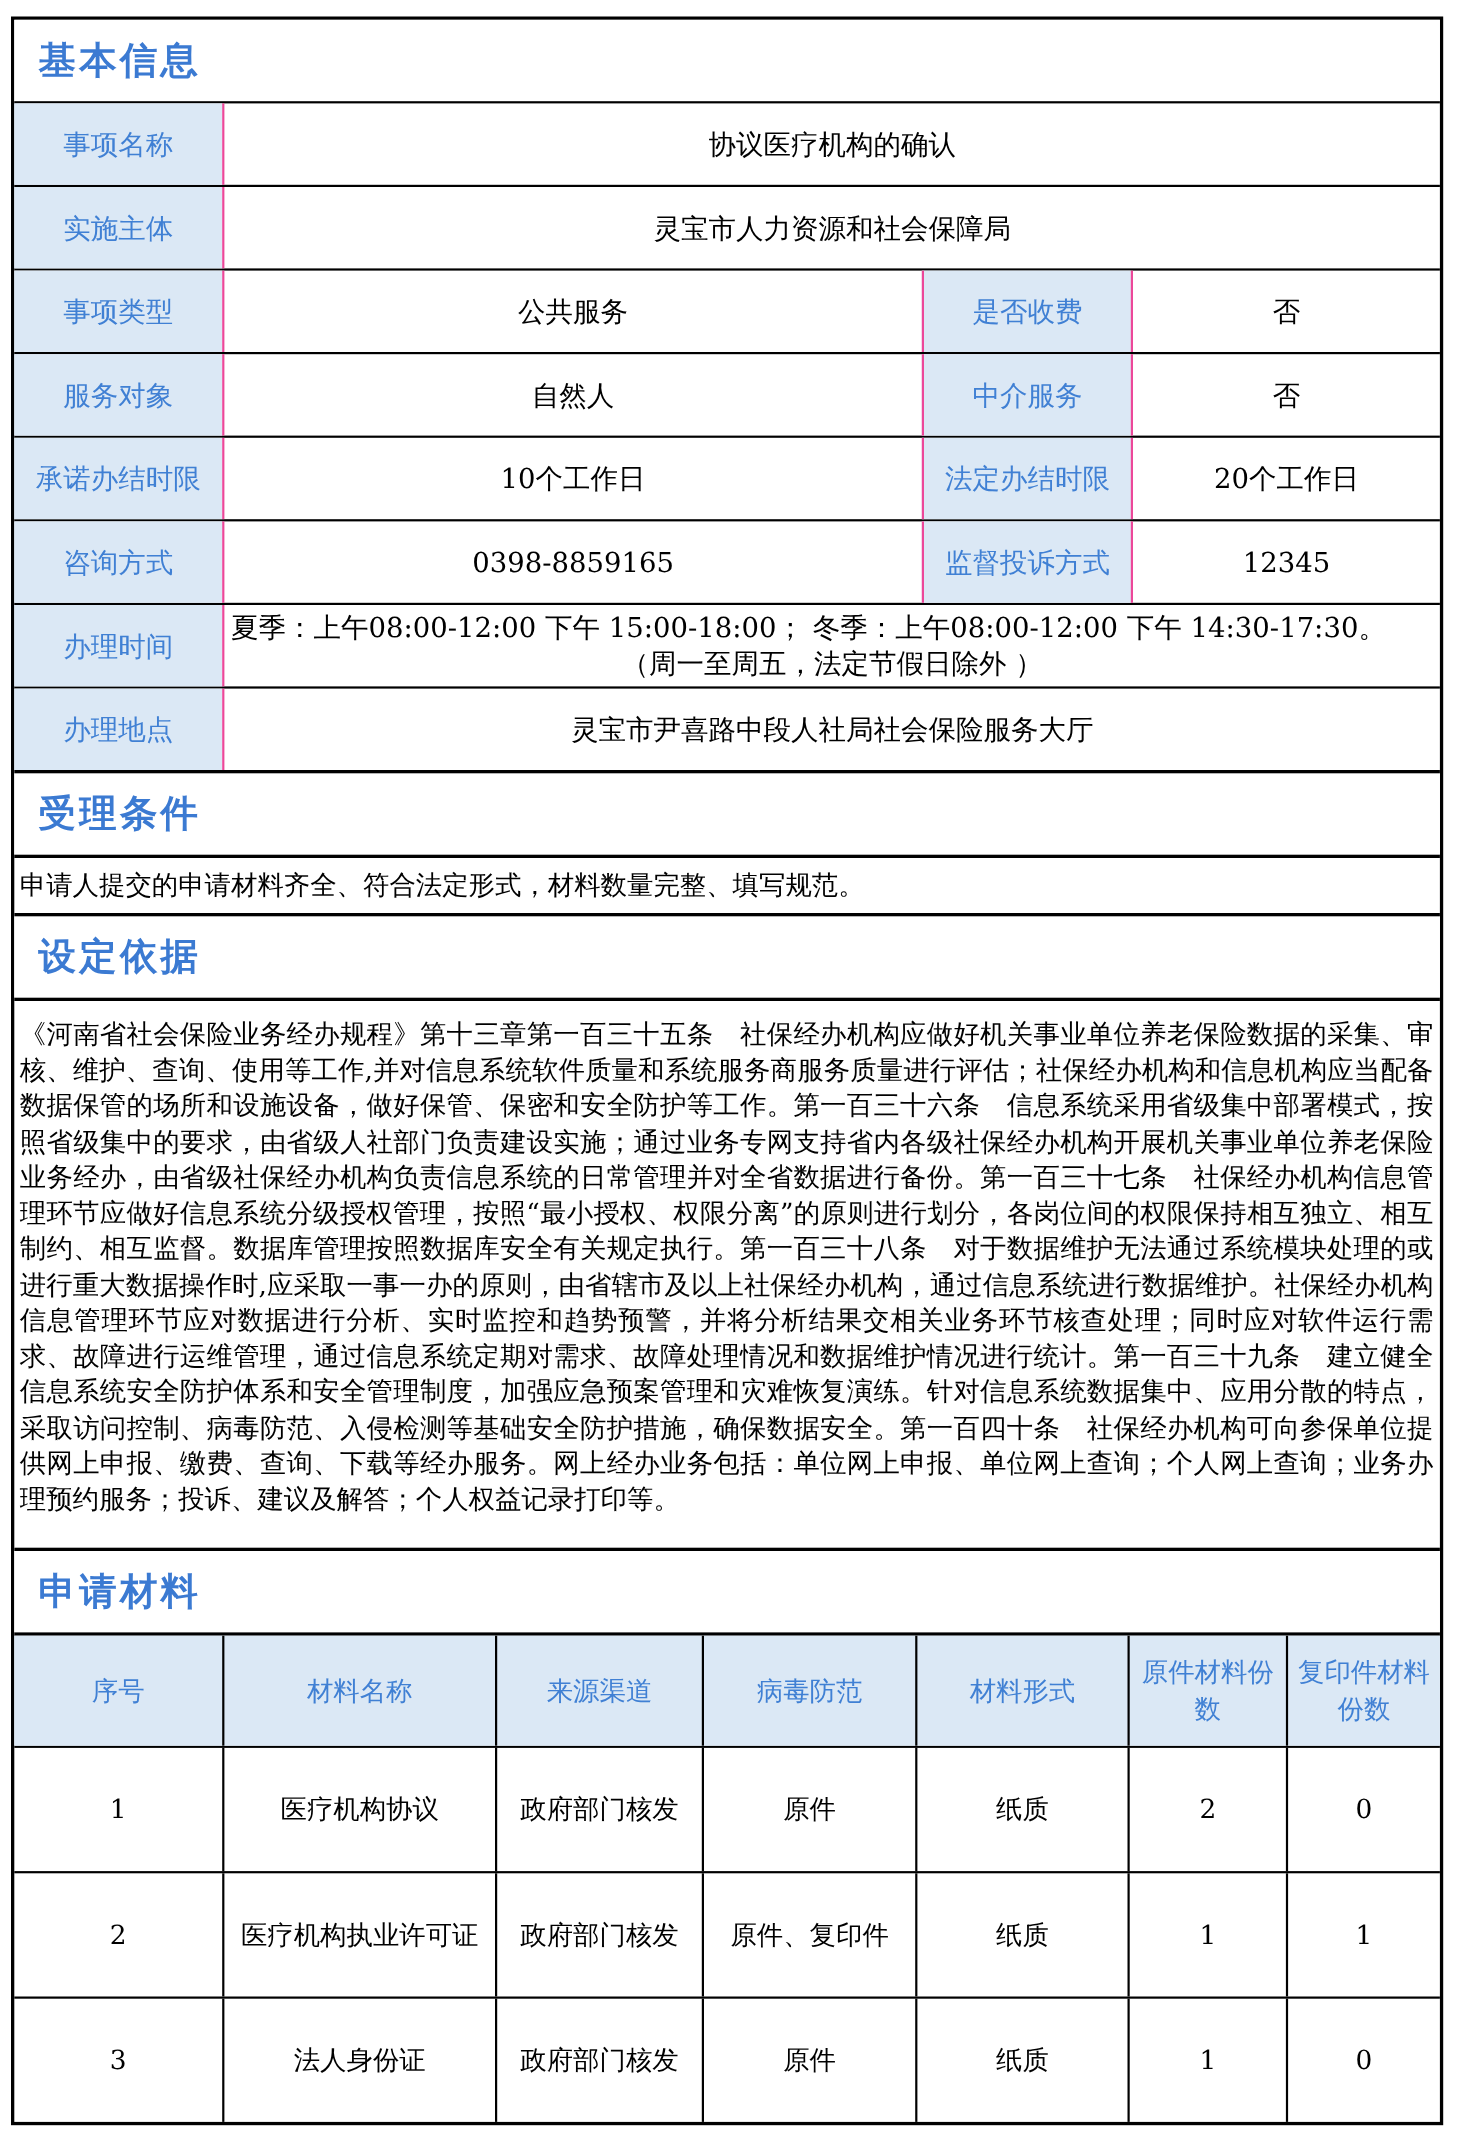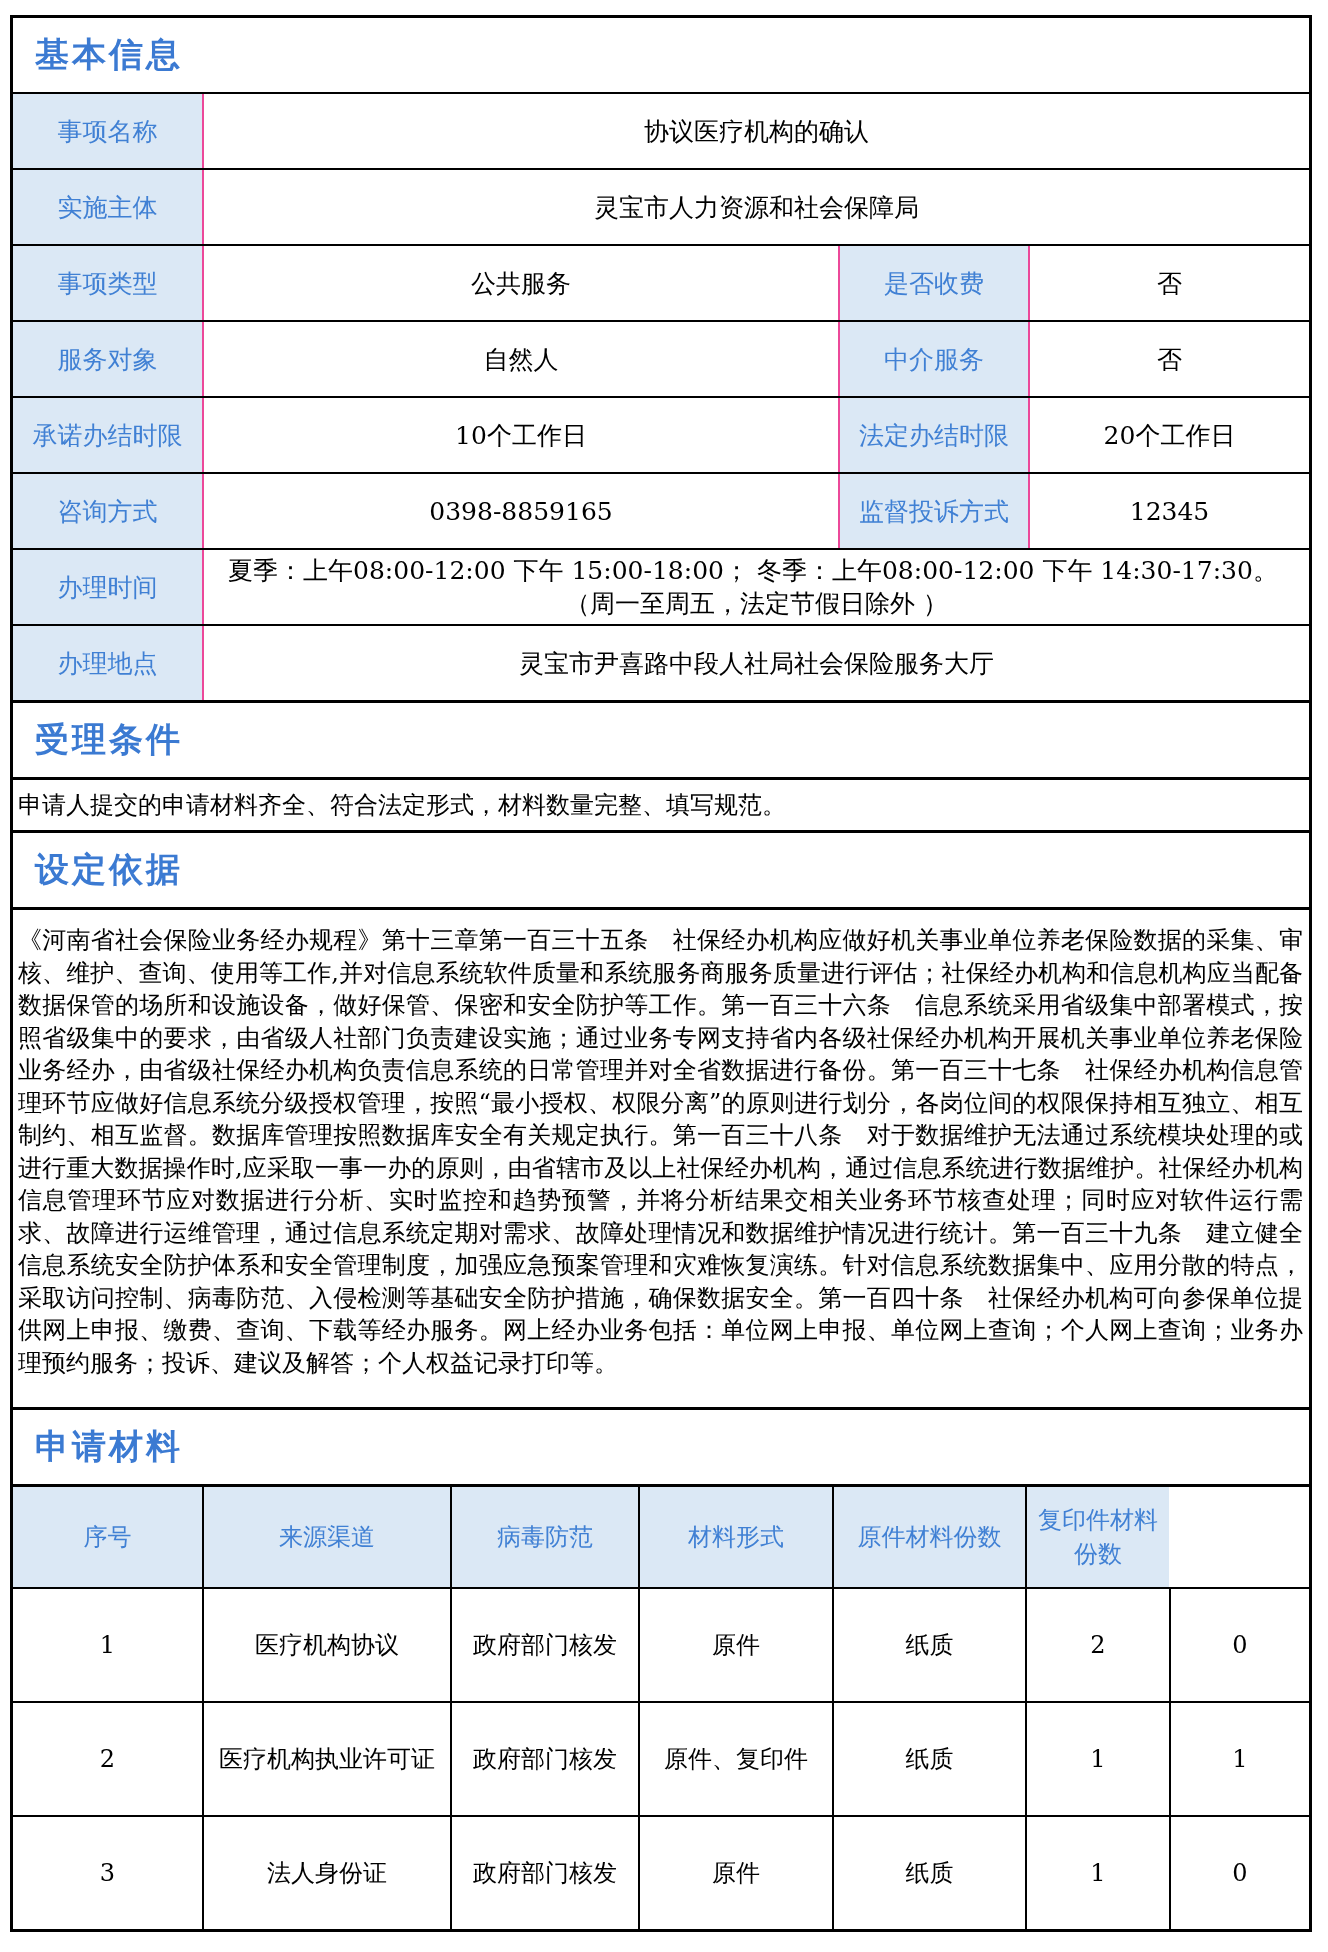--- a/index.html
+++ b/index.html
@@ -32,21 +32,21 @@
     font-size:25px;overflow:hidden;
   }
   .cell + .cell{border-left:2px solid #ec4899;}
   .label-cell{background:#dbe8f5;color:#4080d4;}
   .value-cell{color:#000;}
   .w-label{flex:0 0 189px;}
   .w-val1{flex:0 0 636px;}
   .w-label2{flex:0 0 190px;}
   .w-flex{flex:1 1 auto;}
   .time-cell{flex-direction:column;justify-content:center;align-items:stretch;}
-  .time-line1{font-size:25px;line-height:33px;padding-left:24px;white-space:nowrap;}
+  .time-line1{font-size:25px;line-height:33px;padding-left:6px;white-space:nowrap;}
   .time-line2{font-size:25px;line-height:33px;text-align:center;}
   
   .text-row{
     border-top:3px solid #000;min-height:46px;display:flex;align-items:center;
     font-size:24px;padding:2px 20px 2px 5px;
   }
   
   .para-row{
     border-top:3px solid #000;
     padding:14px 6px 28px 5px;
@@ -139,20 +139,21 @@
 
   <div class="para-row">《河南省社会保险业务经办规程》第十三章第一百三十五条　社保经办机构应做好机关事业单位养老保险数据的采集、审核、维护、查询、使用等工作,并对信息系统软件质量和系统服务商服务质量进行评估；社保经办机构和信息机构应当配备数据保管的场所和设施设备，做好保管、保密和安全防护等工作。第一百三十六条　信息系统采用省级集中部署模式，按照省级集中的要求，由省级人社部门负责建设实施；通过业务专网支持省内各级社保经办机构开展机关事业单位养老保险业务经办，由省级社保经办机构负责信息系统的日常管理并对全省数据进行备份。第一百三十七条　社保经办机构信息管理环节应做好信息系统分级授权管理，按照“最小授权、权限分离”的原则进行划分，各岗位间的权限保持相互独立、相互制约、相互监督。数据库管理按照数据库安全有关规定执行。第一百三十八条　对于数据维护无法通过系统模块处理的或进行重大数据操作时,应采取一事一办的原则，由省辖市及以上社保经办机构，通过信息系统进行数据维护。社保经办机构信息管理环节应对数据进行分析、实时监控和趋势预警，并将分析结果交相关业务环节核查处理；同时应对软件运行需求、故障进行运维管理，通过信息系统定期对需求、故障处理情况和数据维护情况进行统计。第一百三十九条　建立健全信息系统安全防护体系和安全管理制度，加强应急预案管理和灾难恢复演练。针对信息系统数据集中、应用分散的特点，采取访问控制、病毒防范、入侵检测等基础安全防护措施，确保数据安全。第一百四十条　社保经办机构可向参保单位提供网上申报、缴费、查询、下载等经办服务。网上经办业务包括：单位网上申报、单位网上查询；个人网上查询；业务办理预约服务；投诉、建议及解答；个人权益记录打印等。</div>
 
   <div class="title-row">
     <span class="title-text">申请材料</span>
   </div>
 
   <div>
     <div class="mat-header">
         <div class="mat-cell mat-head-cell">序号</div>
+        <div class="mat-cell mat-head-cell">材料名称</div>
         <div class="mat-cell mat-head-cell">来源渠道</div>
         <div class="mat-cell mat-head-cell">病毒防范</div>
         <div class="mat-cell mat-head-cell">材料形式</div>
         <div class="mat-cell mat-head-cell">原件材料份数</div>
         <div class="mat-cell mat-head-cell">复印件材料份数</div>
       </div>
     <div>
         <div class="mat-row">
           <div class="mat-cell mat-body-cell">1</div>
           <div class="mat-cell mat-body-cell">医疗机构协议</div>

